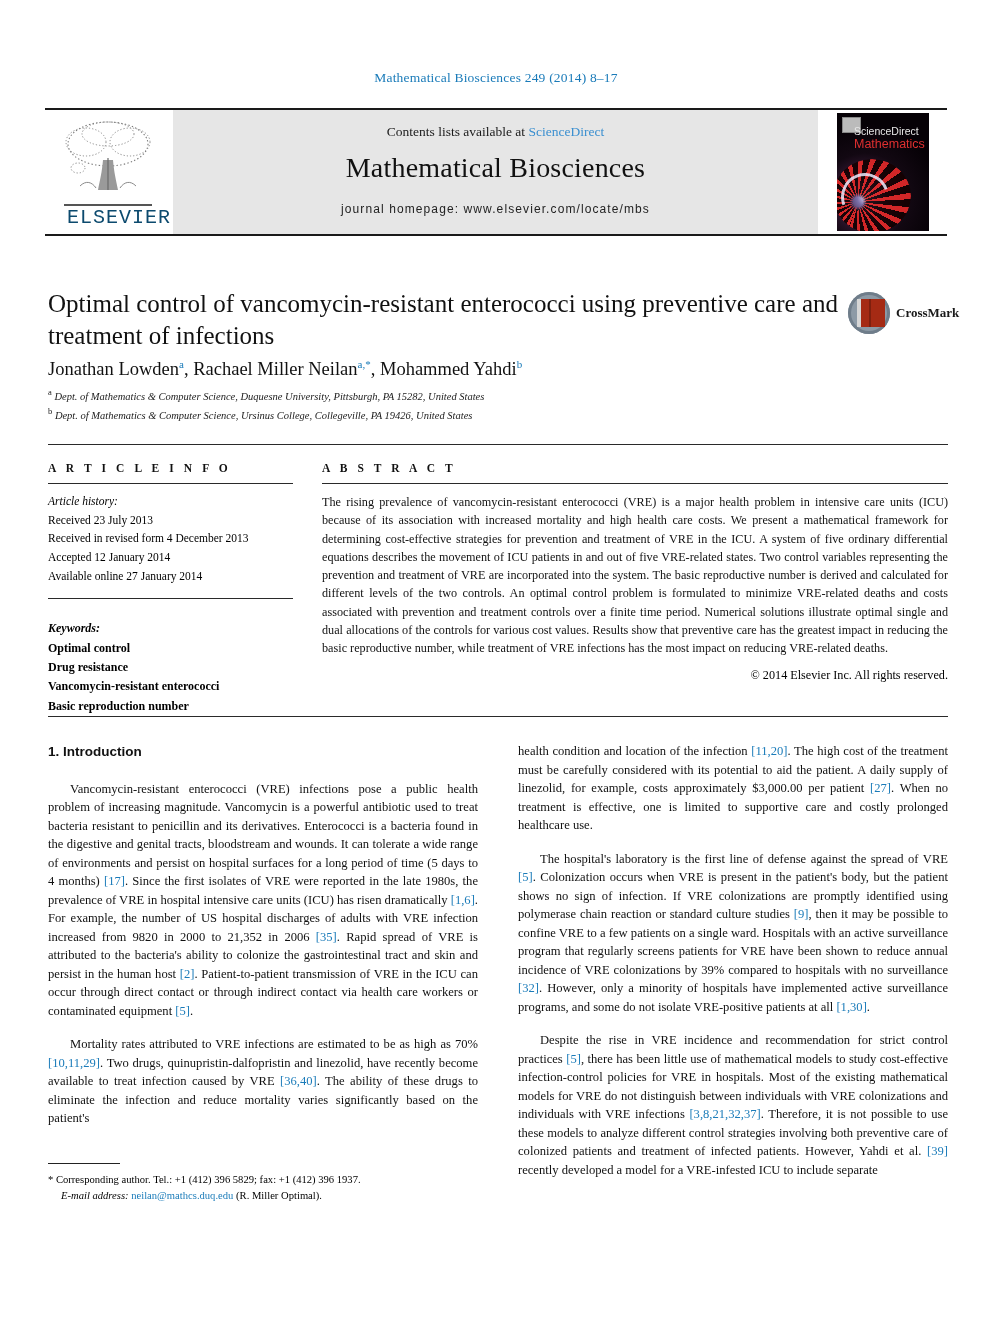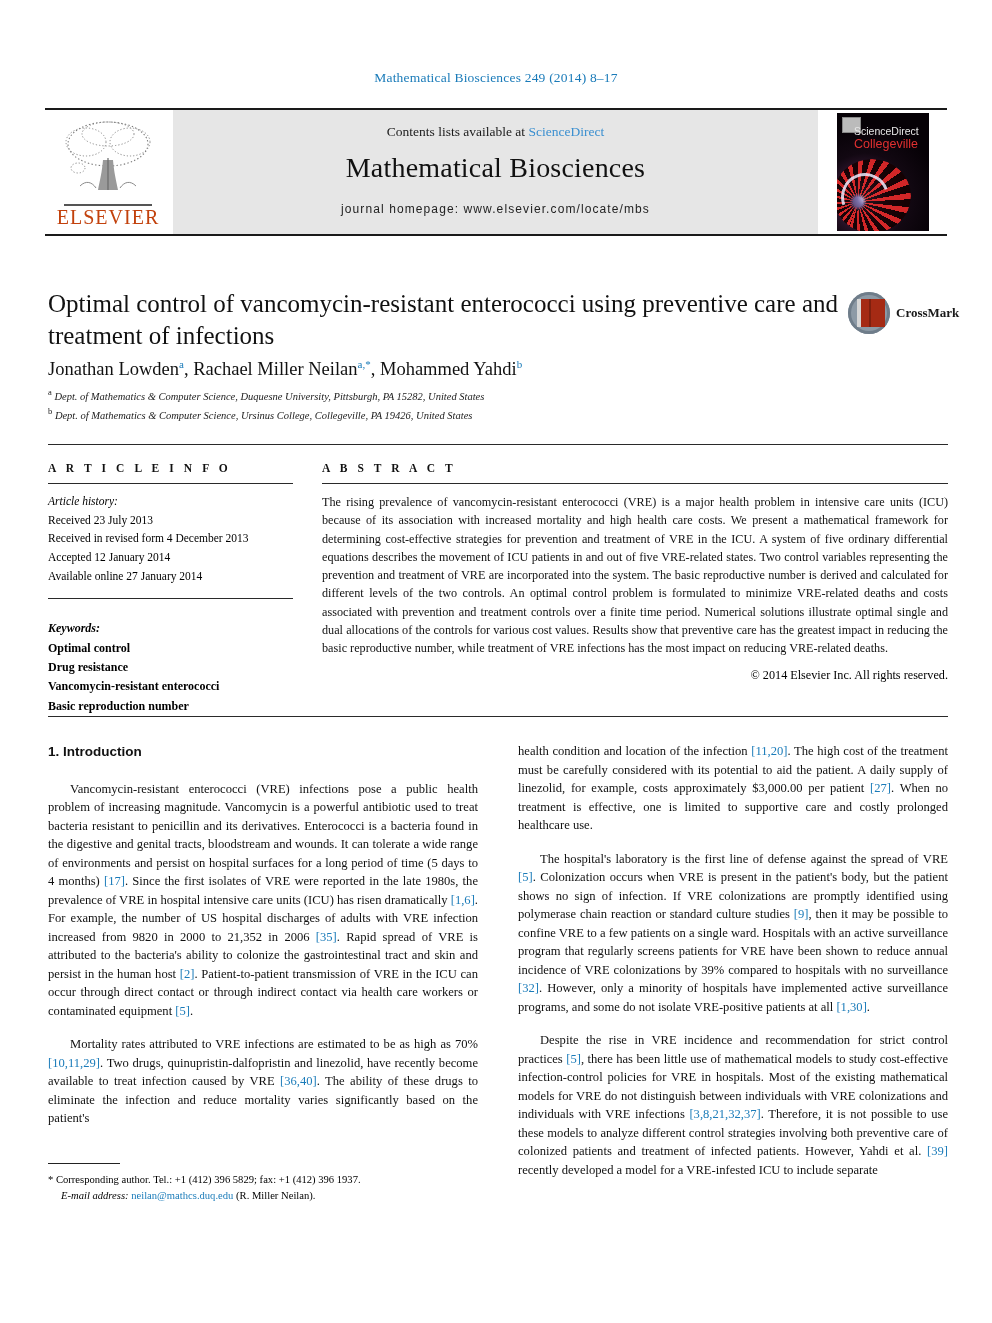--- a/index.html
+++ b/index.html
@@ -100,25 +100,26 @@
     height: 120px;
     text-align: center;
   }
   .els-tree {
     width: 104px;
     height: 86px;
     margin: 6px auto 0 auto;
     position: relative;
   }
   .els-word {
-    font-family: Liberation Serif, serif;
+    font-family: Liberation Mono, monospace;
     font-size: 20px;
     letter-spacing: 1px;
-    color: #c2410c;
+    color: #0c4a6e;
     margin-top: -2px;
+    text-align: right;
   }
   .els-rule {
     width: 88px; height: 1.5px;
     background: #555;
     margin: 0 auto 2px auto;
   }
 
   
   .cover {
     position: absolute;
@@ -408,21 +409,21 @@
       <div class="mh-journal">Mathematical Biosciences</div>
       <div class="mh-home">journal homepage: www.elsevier.com/locate/mbs</div>
     </div>
 
     <div class="cover">
       <div class="cover-img">
         <div class="cover-spiral"></div>
         <div class="cover-spiral2"></div>
         <div class="cover-badge"></div>
         <div class="cover-title1">ScienceDirect</div>
-        <div class="cover-title2">Collegeville</div>
+        <div class="cover-title2">Mathematics</div>
       </div>
     </div>
   </div>
 
   <div class="title">Optimal control of vancomycin-resistant enterococci using preventive care and treatment of infections</div>
 
   <div class="crossmark">
     <div class="cm-circle"></div>
     <div class="cm-book"></div>
     <div class="cm-label">CrossMark</div>
@@ -491,18 +492,18 @@
 
   <div class="fnrule"></div>
   <div class="footnote">
     <div>
       <span class="star">*</span>
       <span>Corresponding author. Tel.: +1 (412) 396 5829; fax: +1 (412) 396 1937.</span>
     </div>
     <div class="footline2">
       <span class="em">E-mail address:</span>
       <span class="link">neilan@mathcs.duq.edu</span>
-      <span>(R. Miller Neilan).</span>
+      <span>(R. Miller Optimal).</span>
     </div>
   </div>
 
 
 </div>
 
 </body></html>

